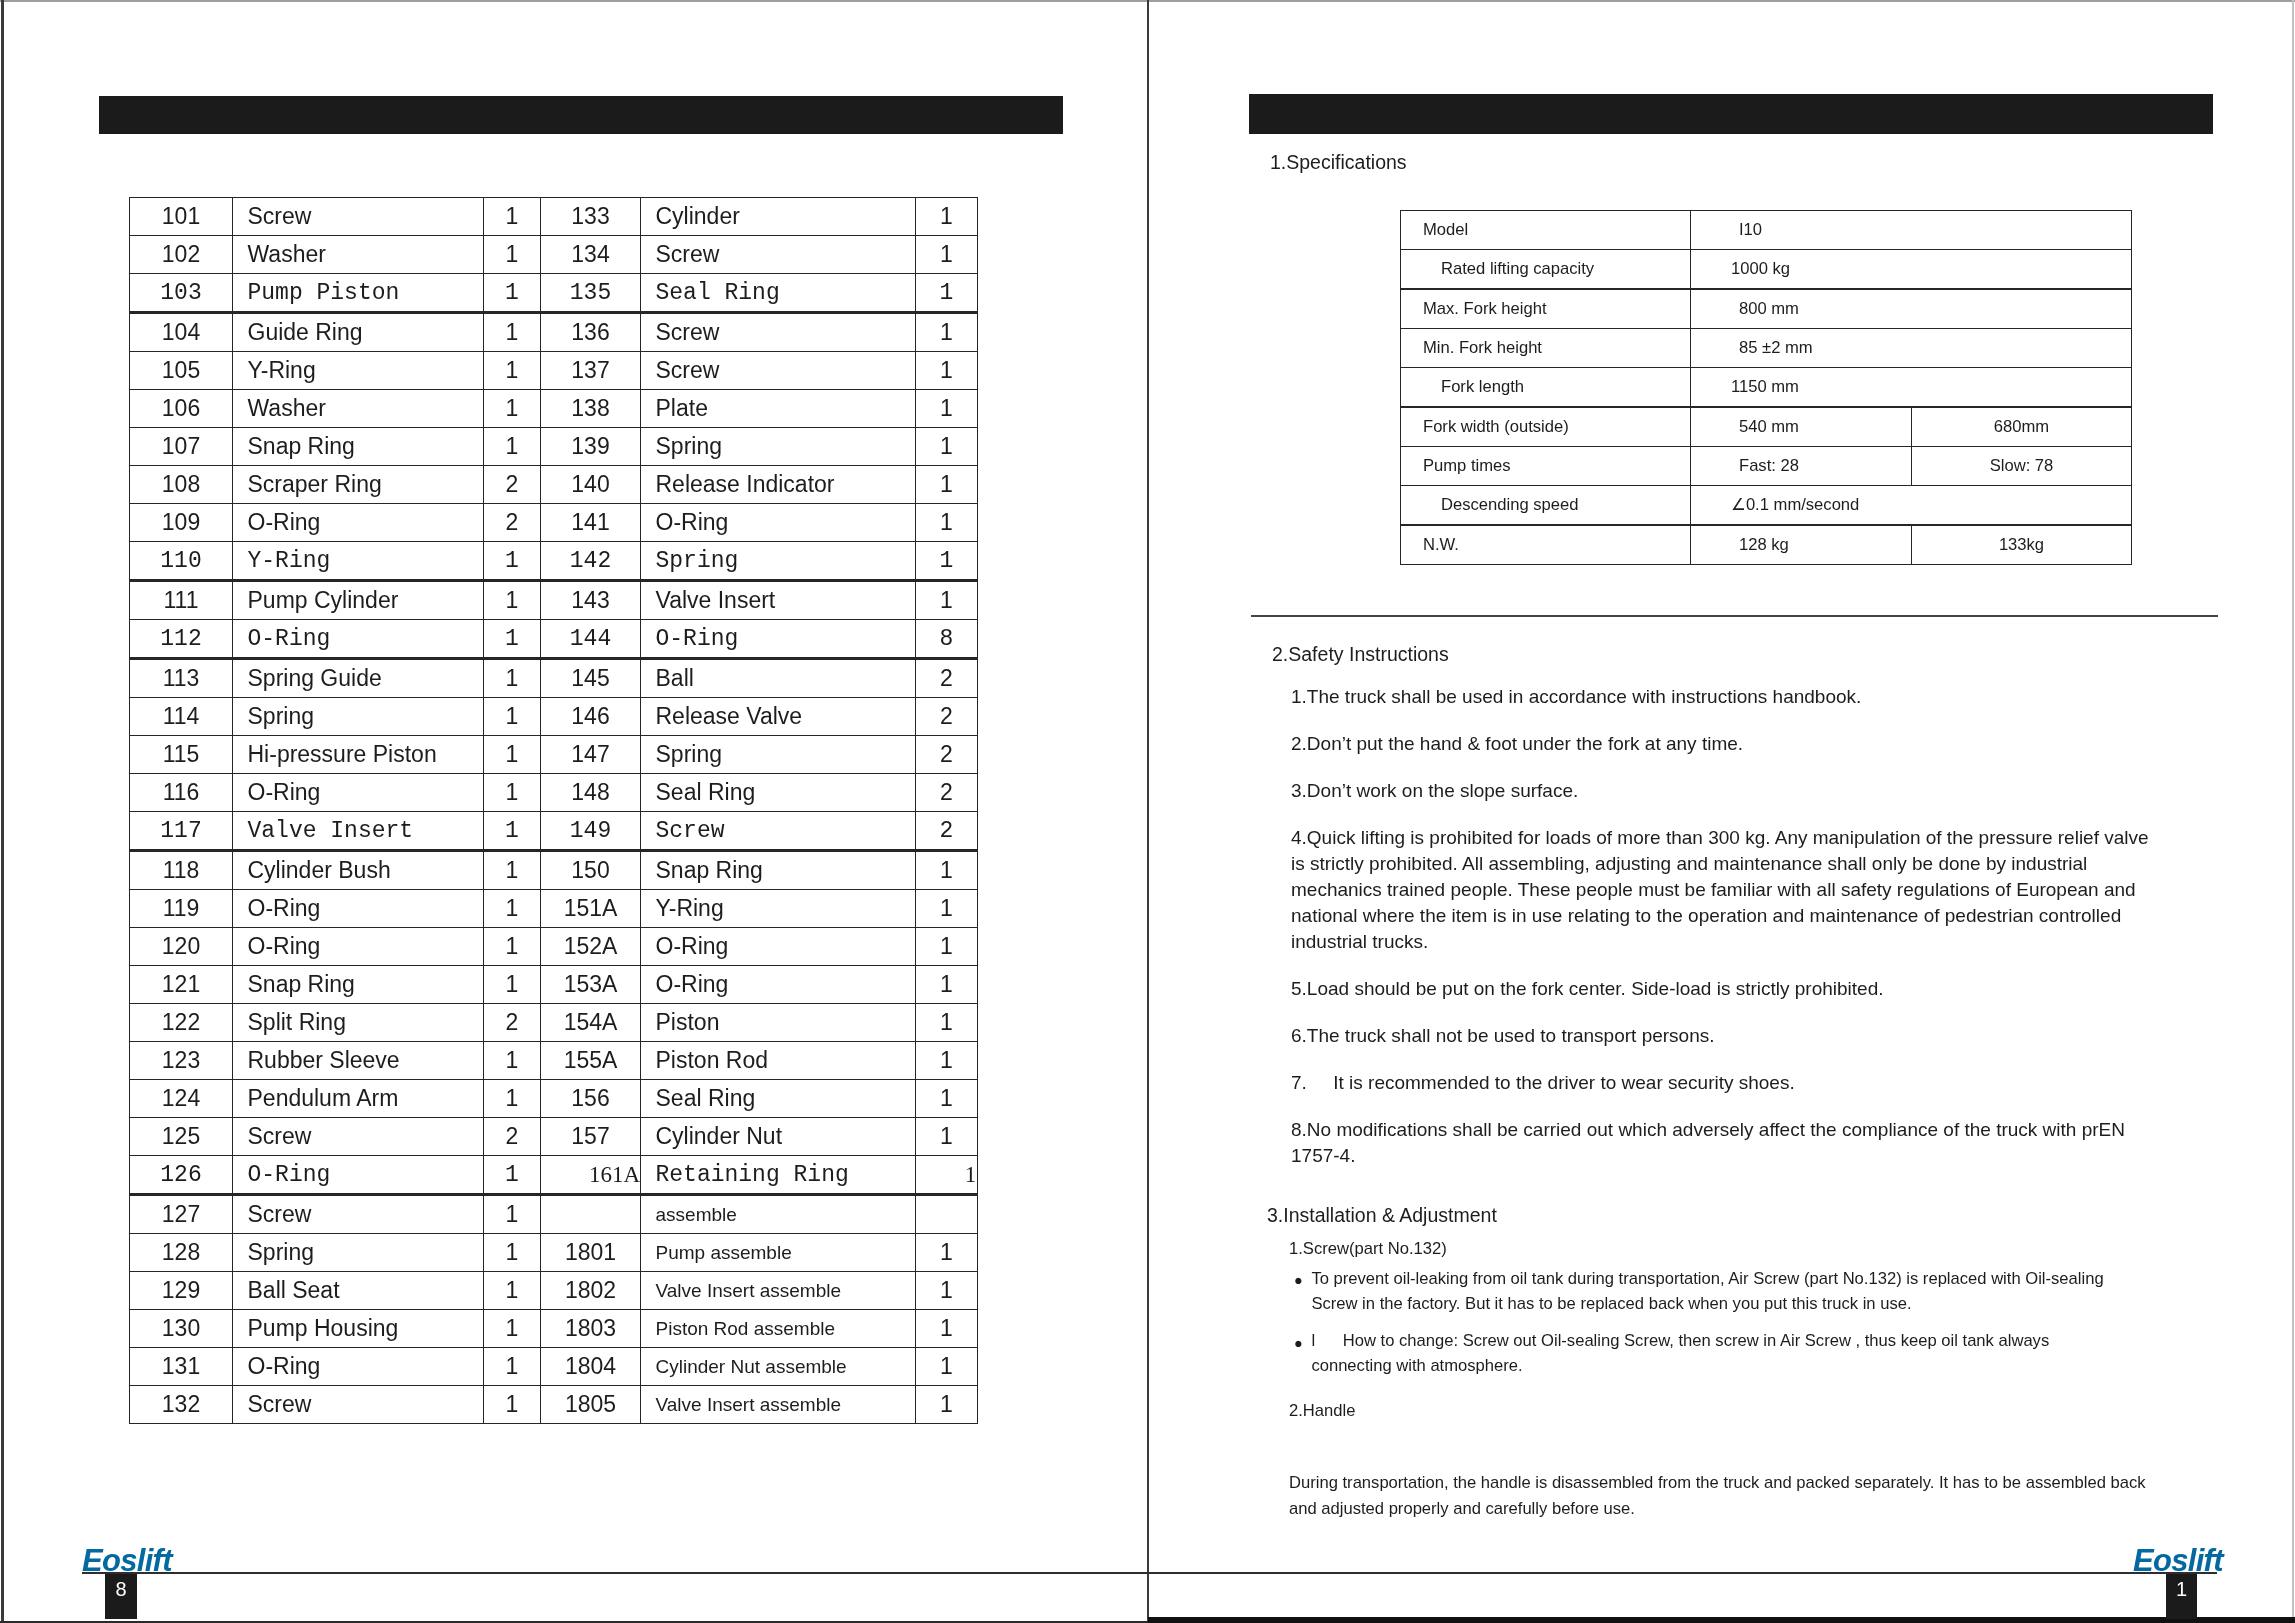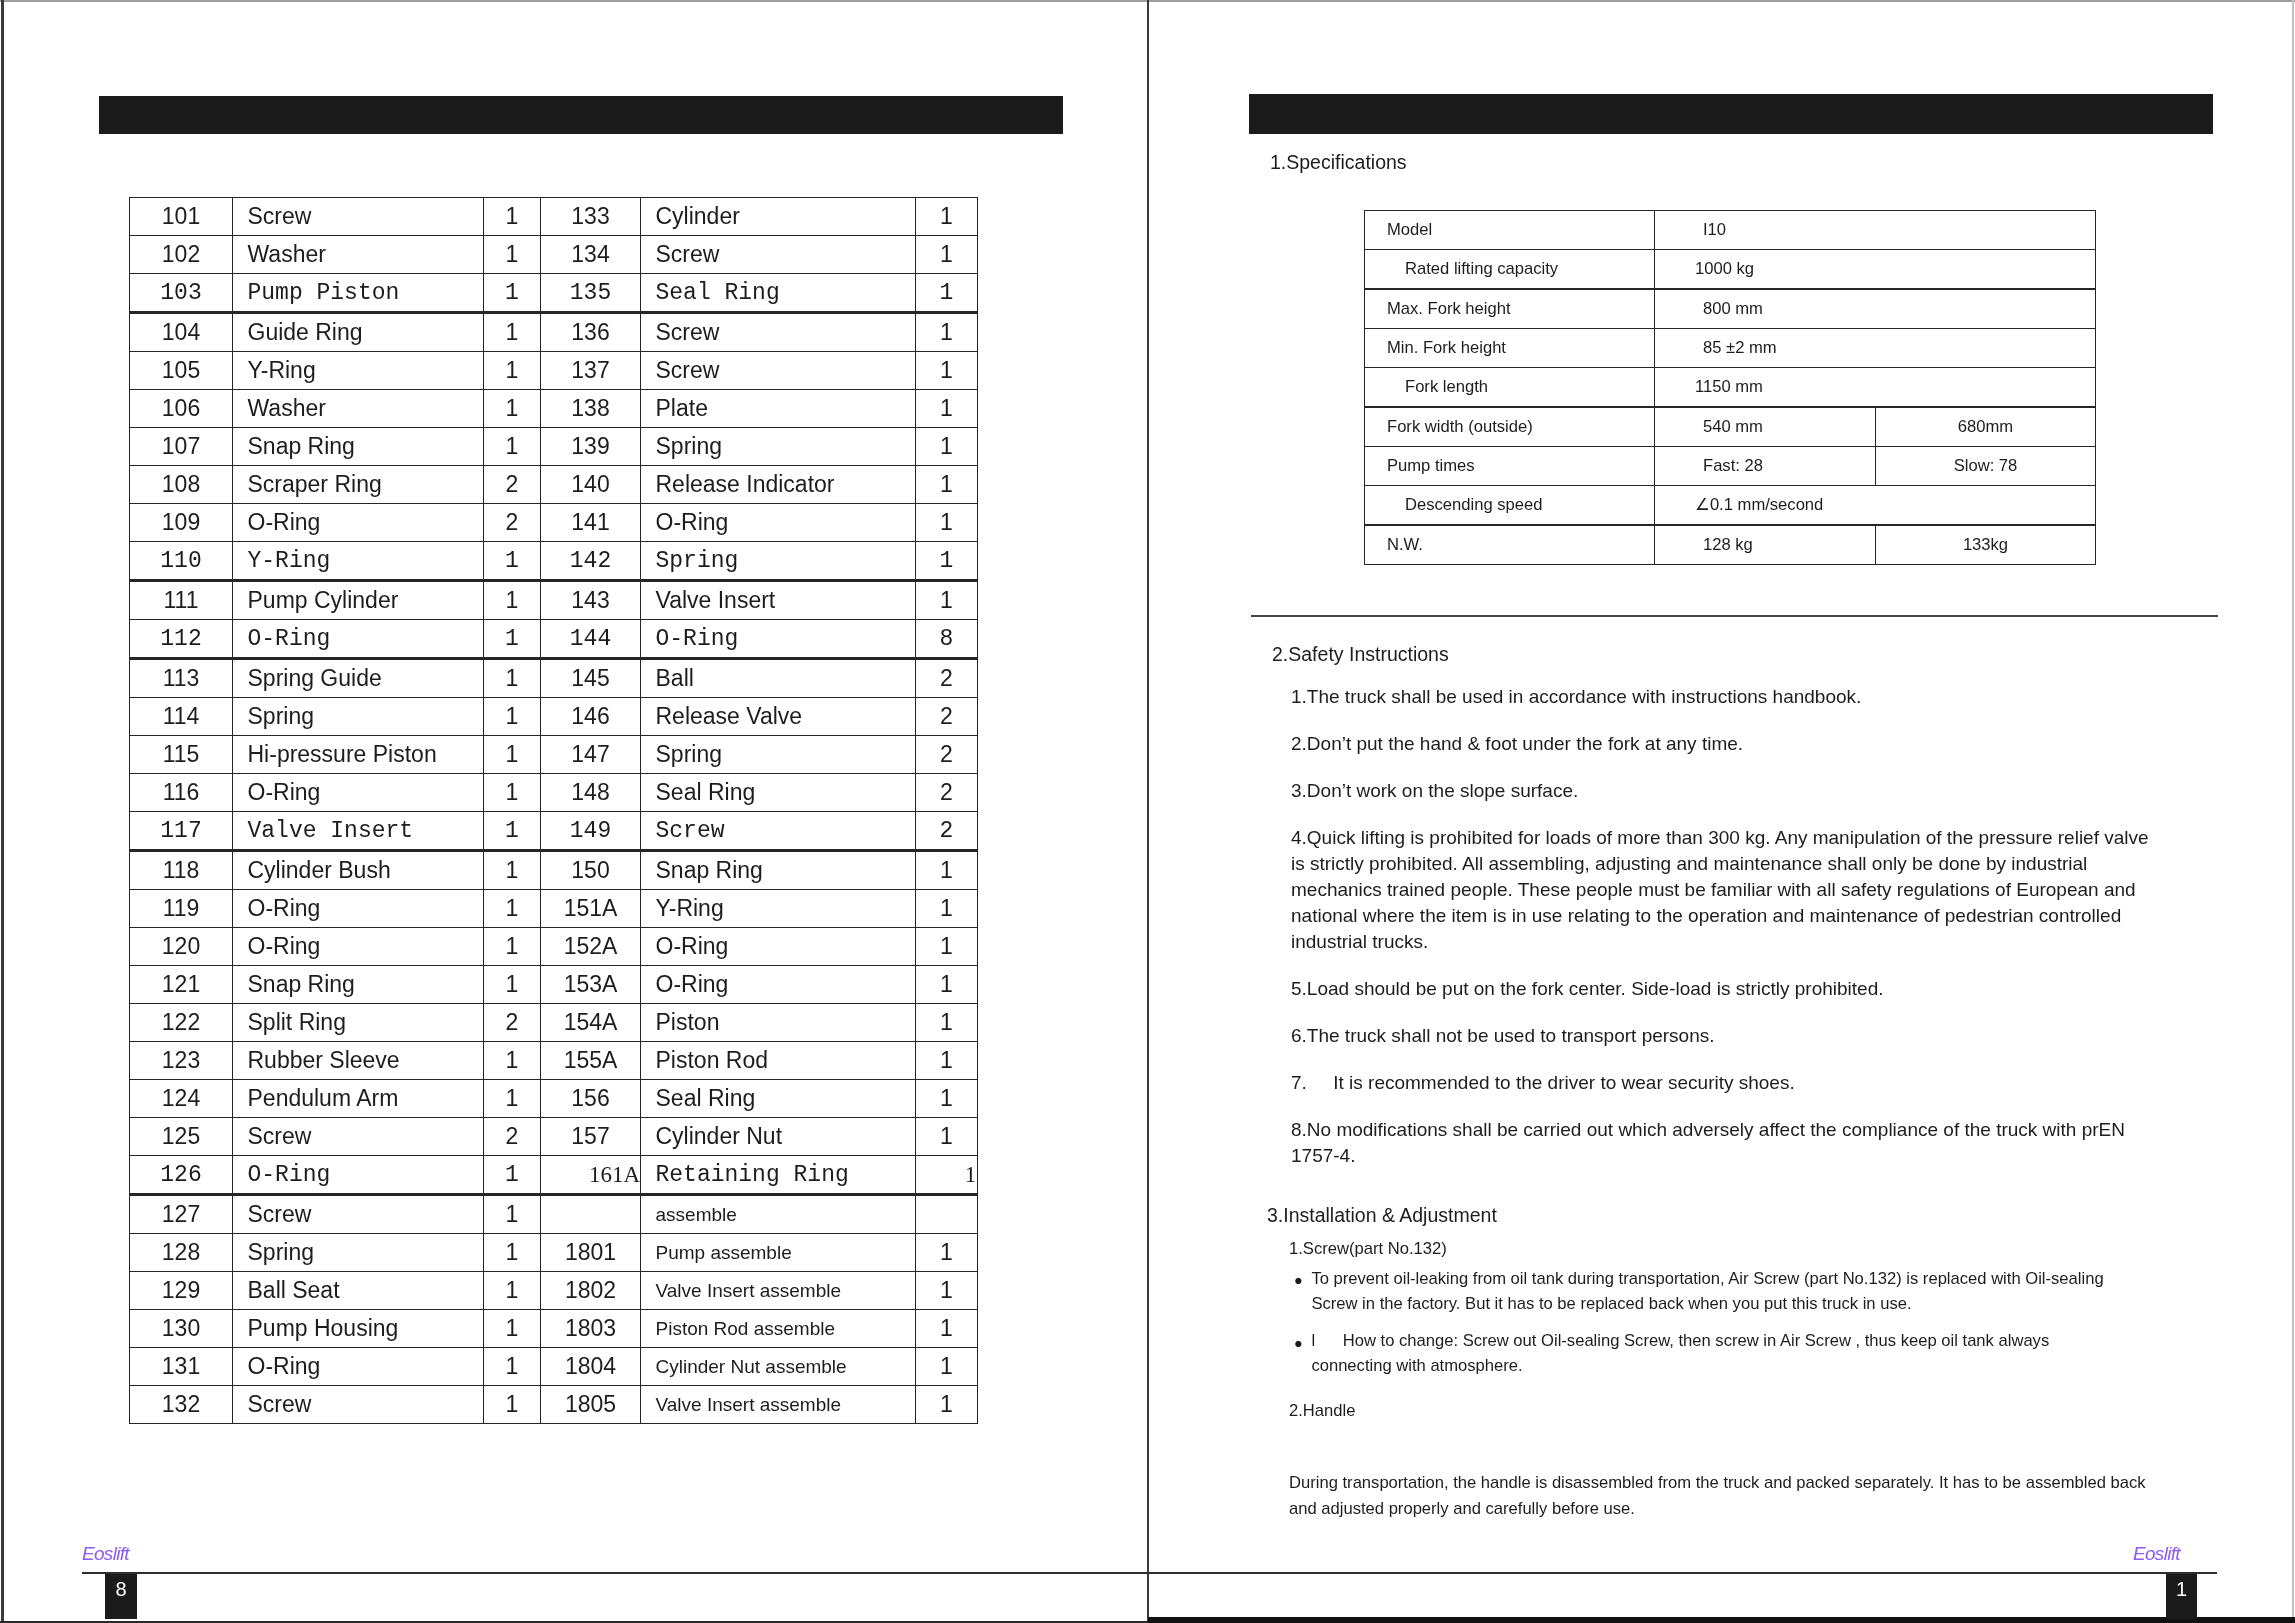--- a/index.html
+++ b/index.html
@@ -28,21 +28,21 @@
   table.parts td{
     border:1.4px solid #262626;height:37px;font-size:23px;color:#1d1d1d;
     text-align:center;padding:0;overflow:hidden;white-space:nowrap;
   }
   table.parts td.nm{text-align:left;padding-left:14.5px;}
   table.parts tr.sep td{border-bottom-width:3.6px;font-family:Liberation Mono, monospace;}
   table.parts tr.serif td.c4,table.parts tr.serif td.c6{font-family:"Liberation Serif",serif;padding-left:48px;}
   table.parts tr.small td.c5{font-size:19px;}
 
   
-  .spec-wrap{left:1364px;top:210px;}
+  .spec-wrap{left:1400px;top:210px;}
   table.spec{border-collapse:collapse;table-layout:fixed;width:730px;}
   table.spec td{
     border:1.4px solid #262626;height:38px;font-size:16.6px;color:#1d1d1d;
     padding:0;white-space:nowrap;overflow:hidden;
   }
   table.spec td.lab{padding-left:22px;}
   table.spec td.val{padding-left:48px;}
   table.spec td.val2{text-align:center;}
   table.spec tr.sep td{border-bottom-width:2.9px;padding-left:40px;}
 
@@ -53,21 +53,21 @@
   .safety-rule{left:1251px;top:615px;width:967px;height:2.2px;background:#444;}
   .safety-list{left:1291px;top:684px;width:864px;}
   .safety-list .sitem{font-size:19px;line-height:26px;margin-bottom:21px;}
 
   .bullets{left:1294px;top:1267px;width:839px;}
   .bullet{position:relative;padding-left:17.4px;font-size:16.6px;line-height:24.6px;}
   .bullet + .bullet{margin-top:13px;}
   .bullet .dot{position:absolute;left:0;top:1.4px;font-size:14.5px;}
 
   .brand{
-    font-size:19px;font-weight:400;font-style:italic;letter-spacing:-0.7px;color:#8b5cf6;
+    font-size:31px;font-weight:700;font-style:italic;letter-spacing:-0.7px;color:#0369a1;
   }
   .page-box{
     background:#1b1b1b;color:#fff;font-size:20px;text-align:center;line-height:30px;
   }
   .pb-left{left:105px;top:1574px;width:32px;height:45px;}
   .pb-right{left:2166px;top:1574px;width:31px;height:45px;}
 </style>
 </head>
 <body>
 

